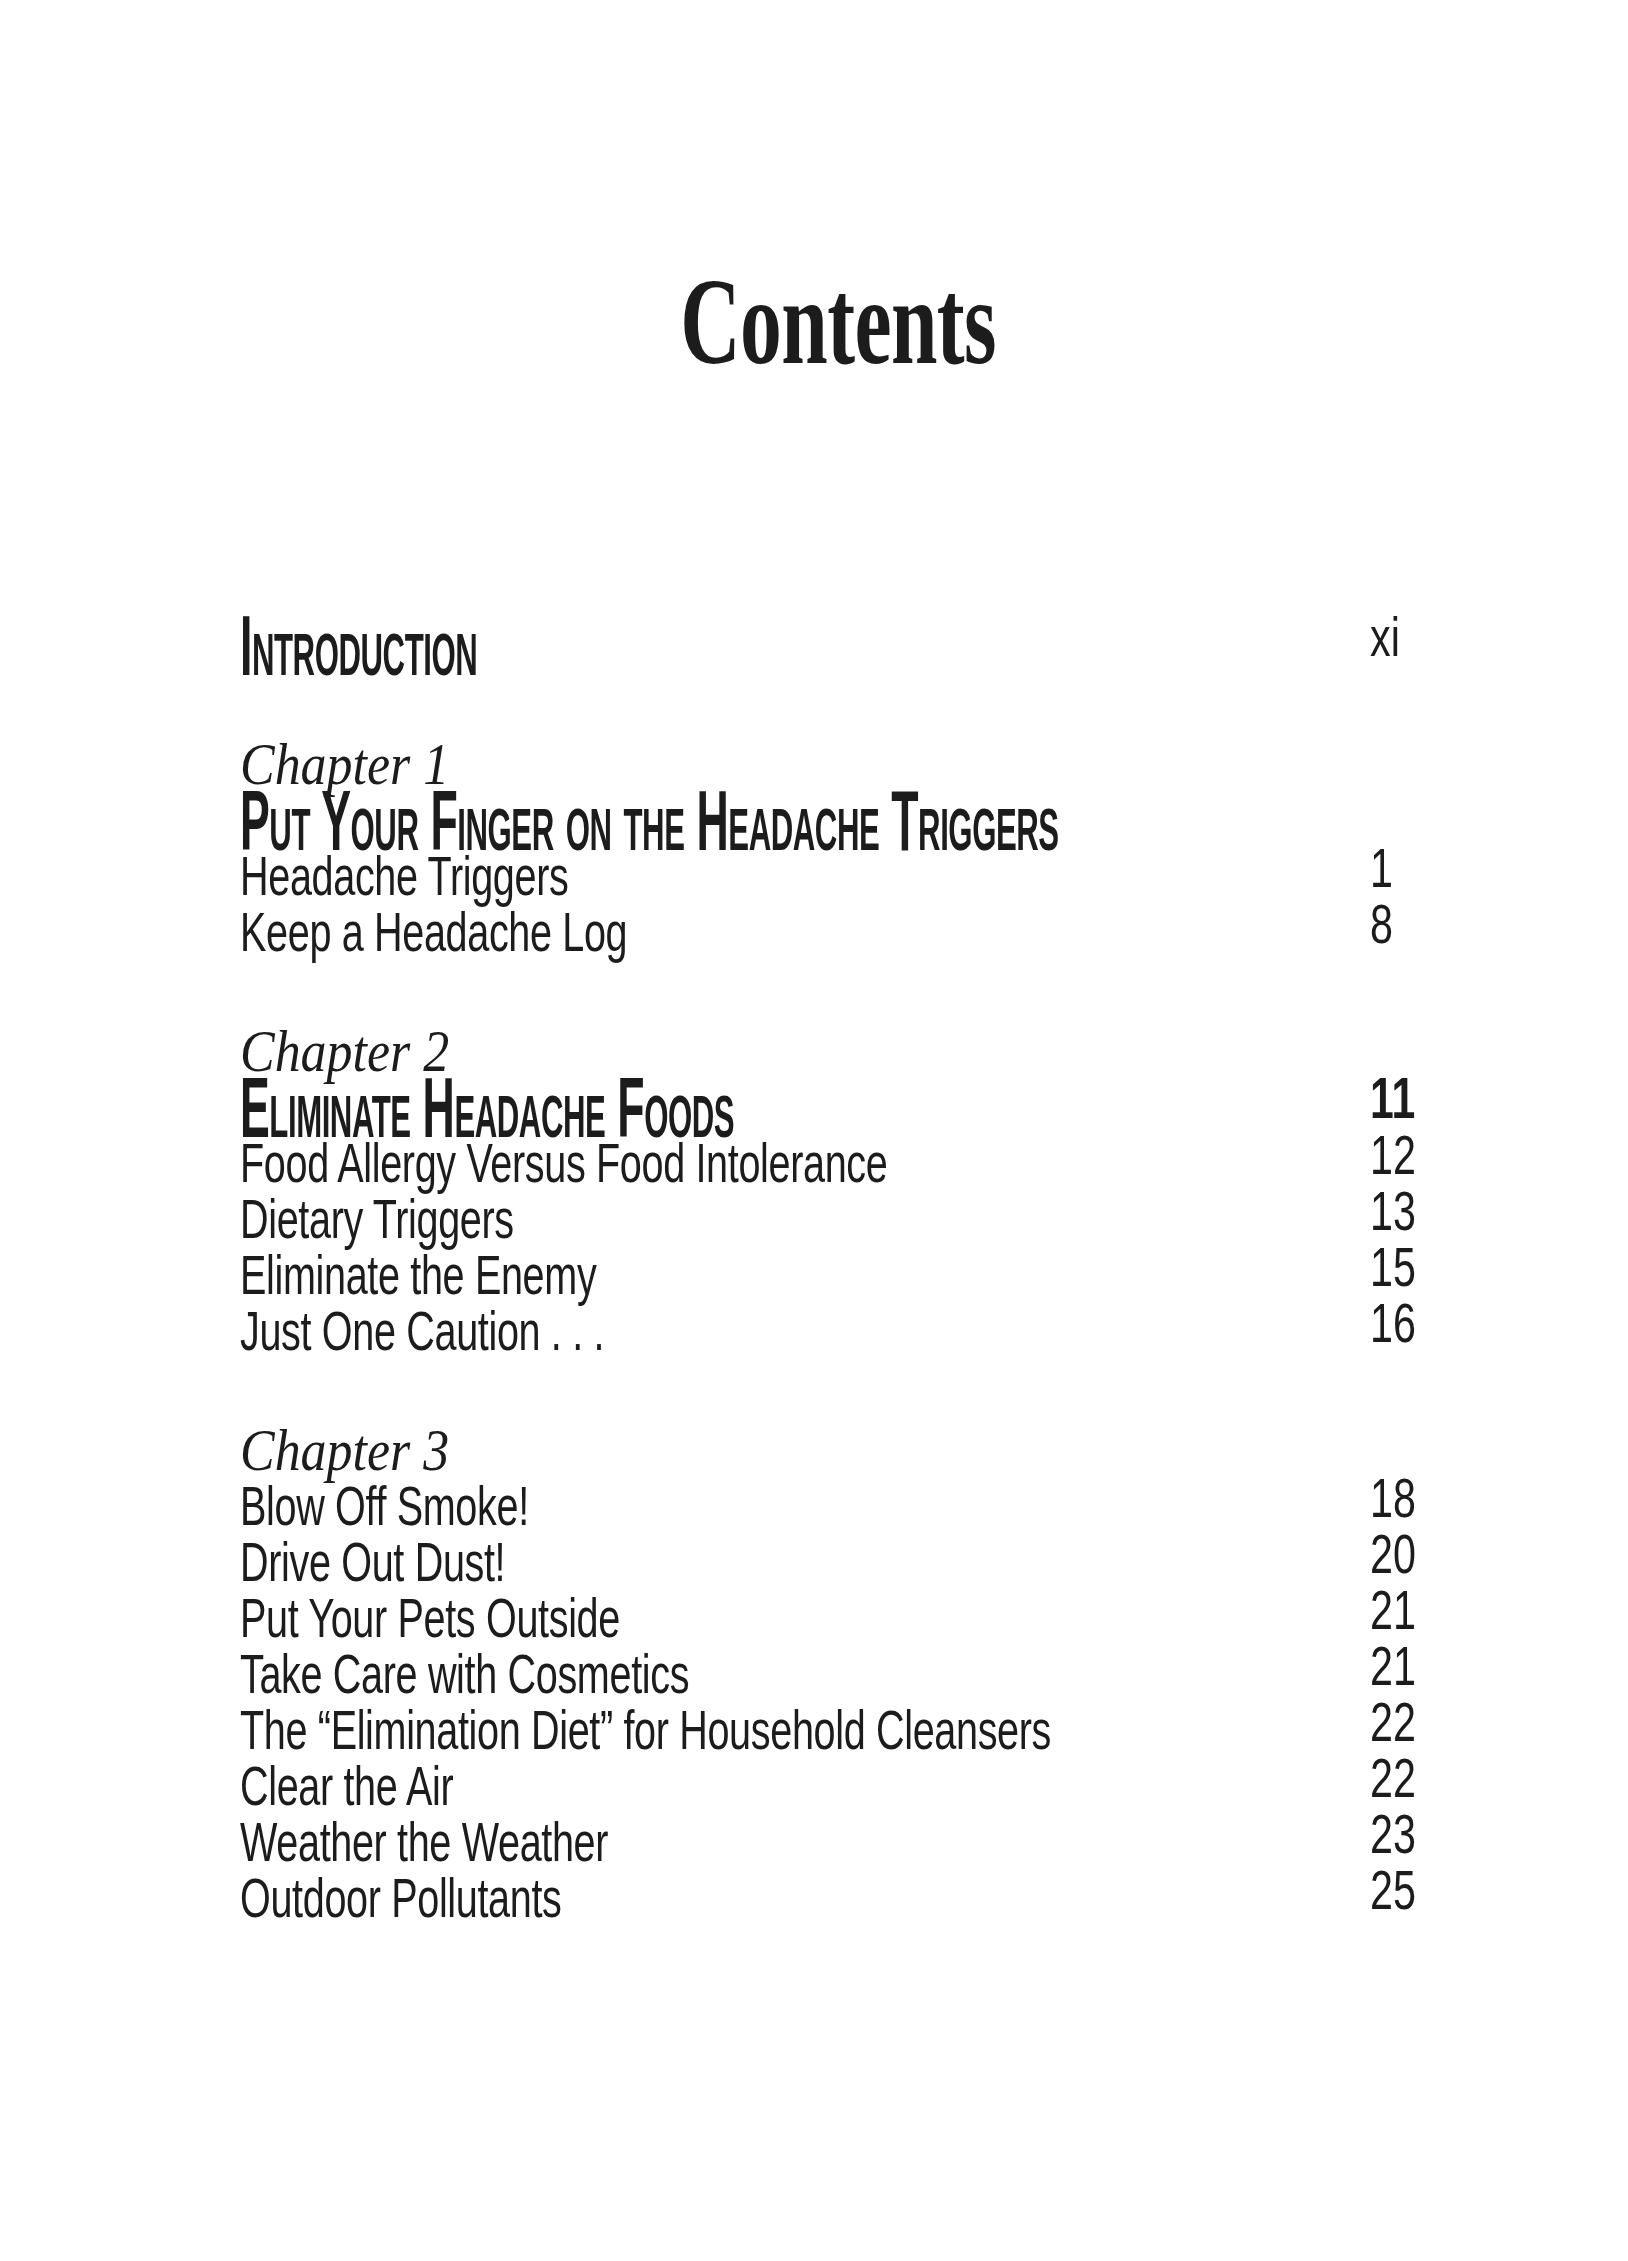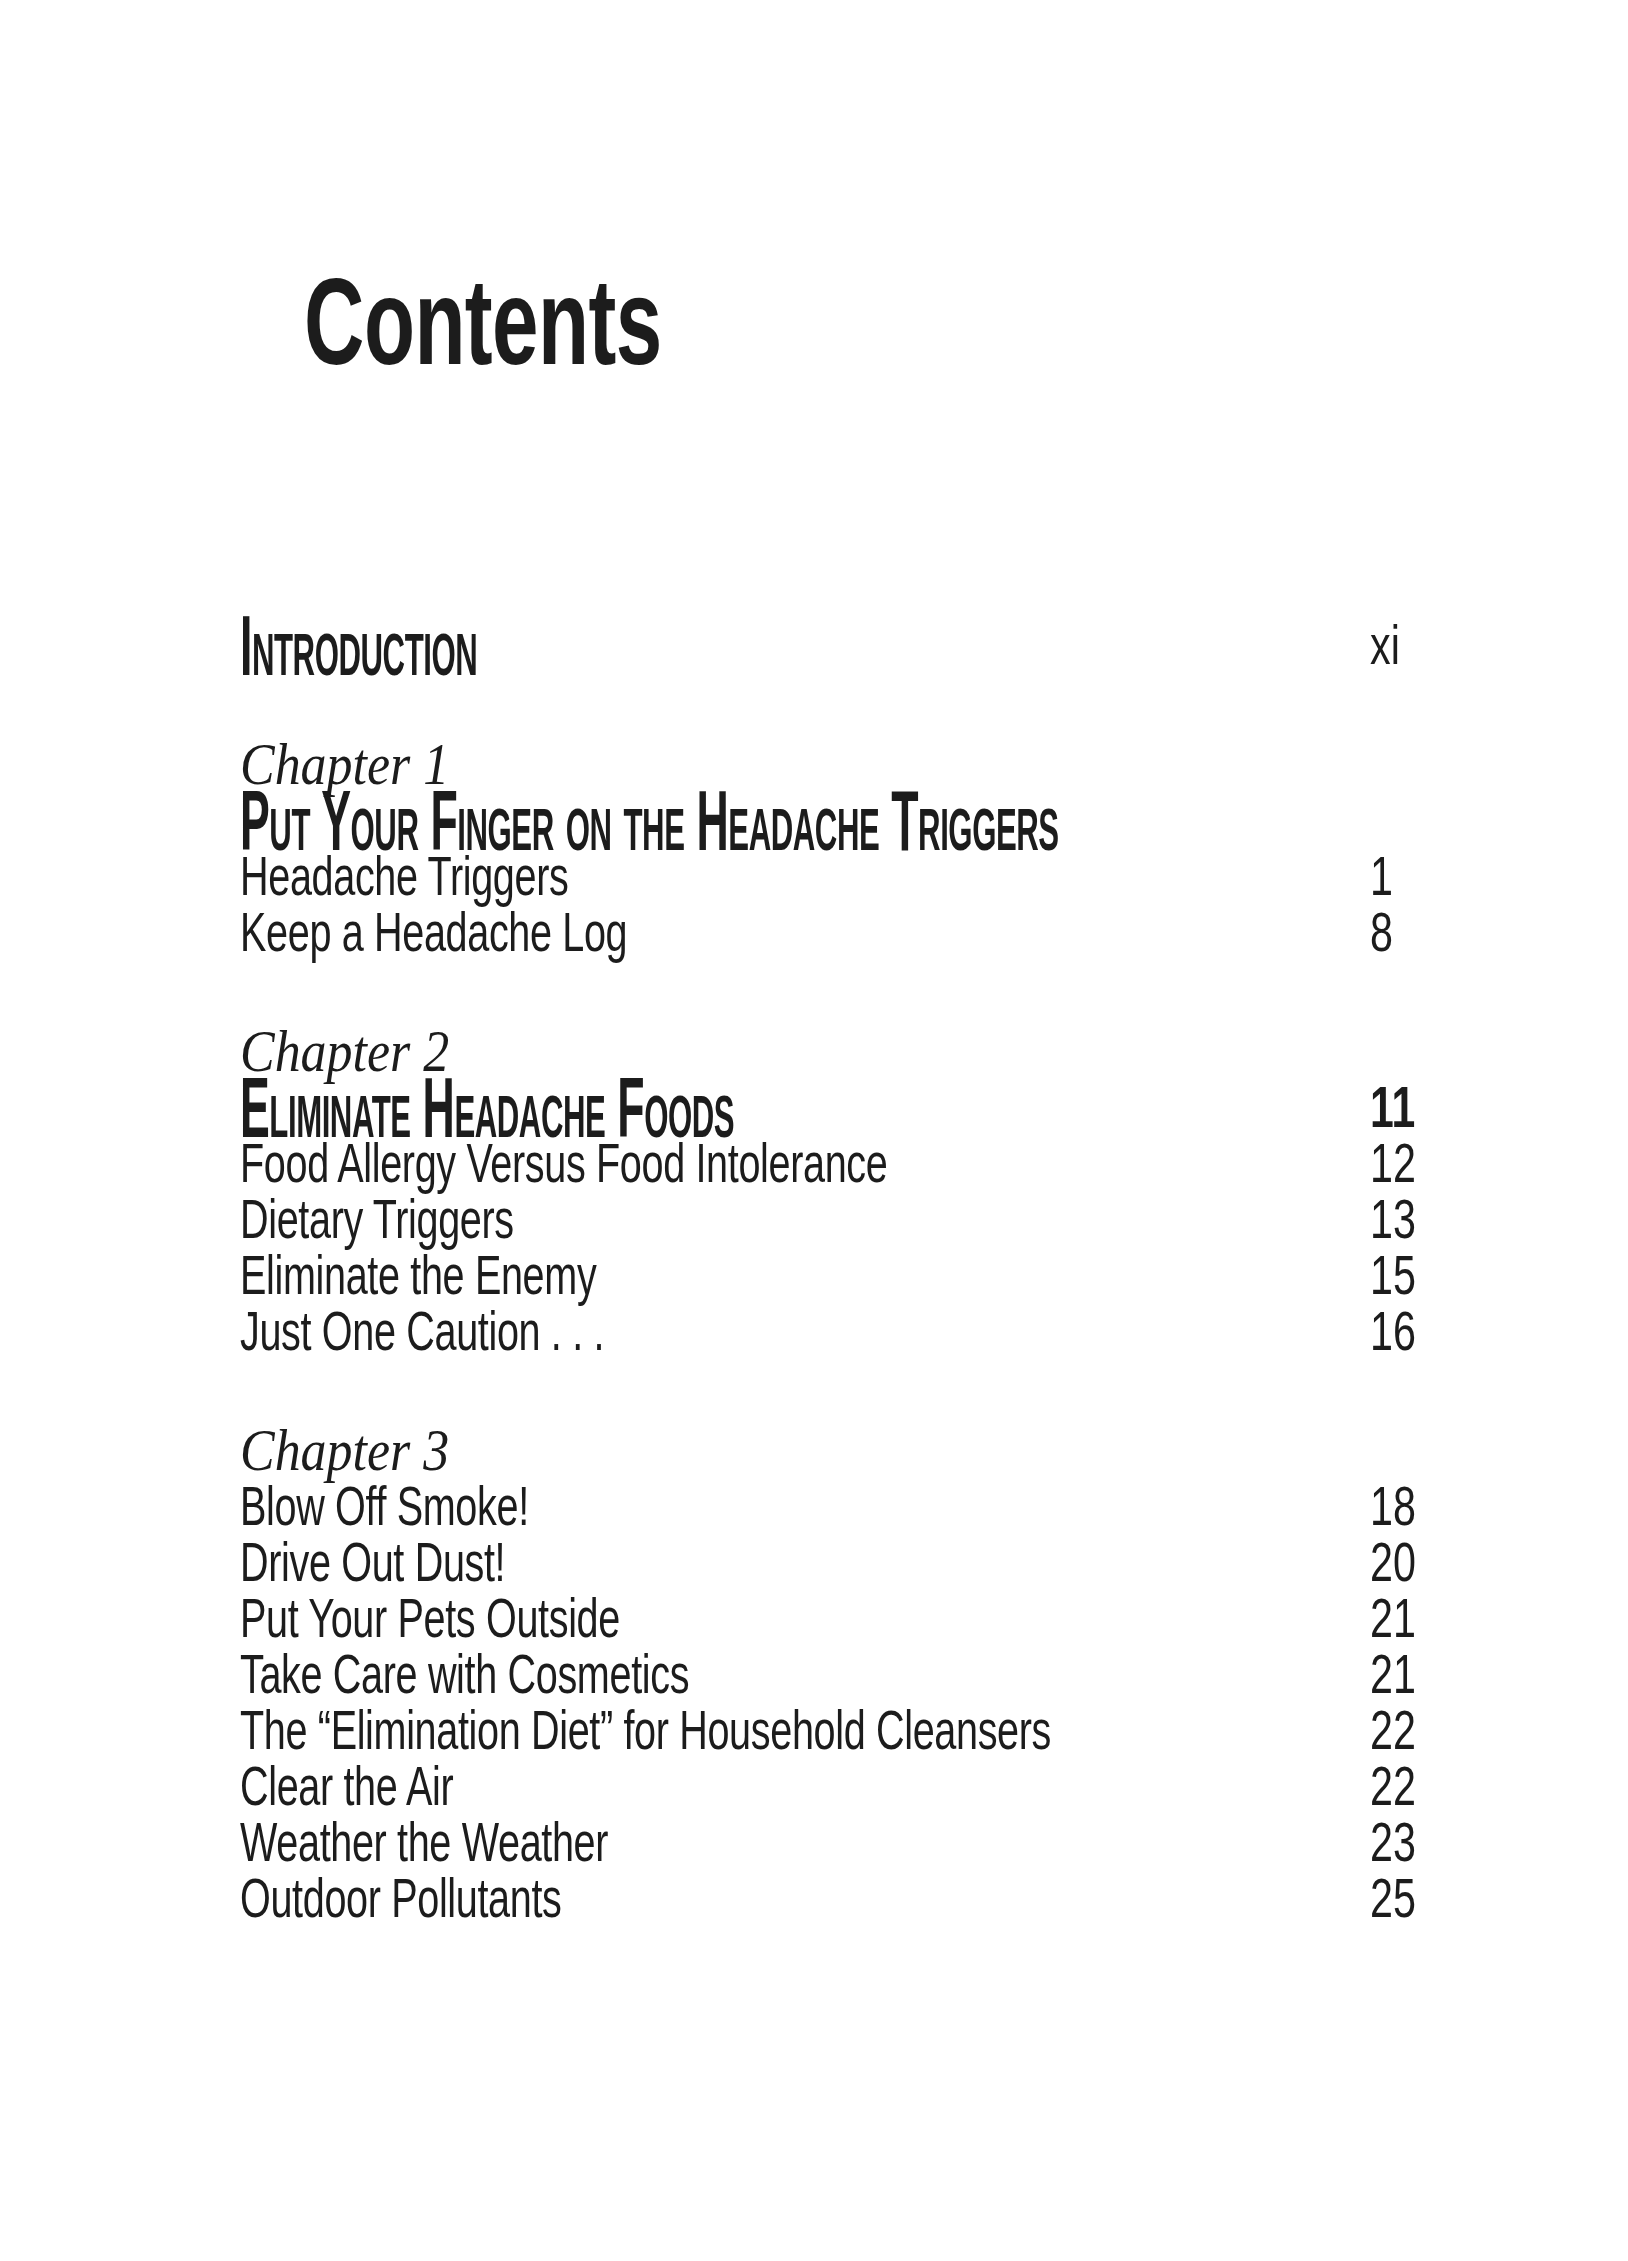--- a/index.html
+++ b/index.html
@@ -10,38 +10,40 @@
     overflow: hidden;
     font-family: "Liberation Sans", sans-serif;
     color: #1c1c1c;
   }
 
   
   .title {
     position: absolute;
     top: 260px; left: 220px; width: 1237px;
     margin: 0;
+    text-align: center;
     font-size: 123px; line-height: 123px;
     font-weight: bold;
     letter-spacing: -0.9px;
+    font-family: Liberation Serif, serif;
   }
   .title .inner {
     display: inline-block;
     transform: scaleX(0.68);
     transform-origin: center;
   }
 
   
   .toc {
     position: absolute;
     left: 240px; top: 617px; width: 1248px;
   }
   .row {
     display: flex;
-    align-items: flex-start;
+    align-items: center;
     height: 56px; line-height: 56px;
     white-space: nowrap;
   }
   .chapter-group { margin-top: 63px; }
 
   
   .t {
     font-size: 55px;
     letter-spacing: -0.5px;
     transform: scaleX(0.72);

